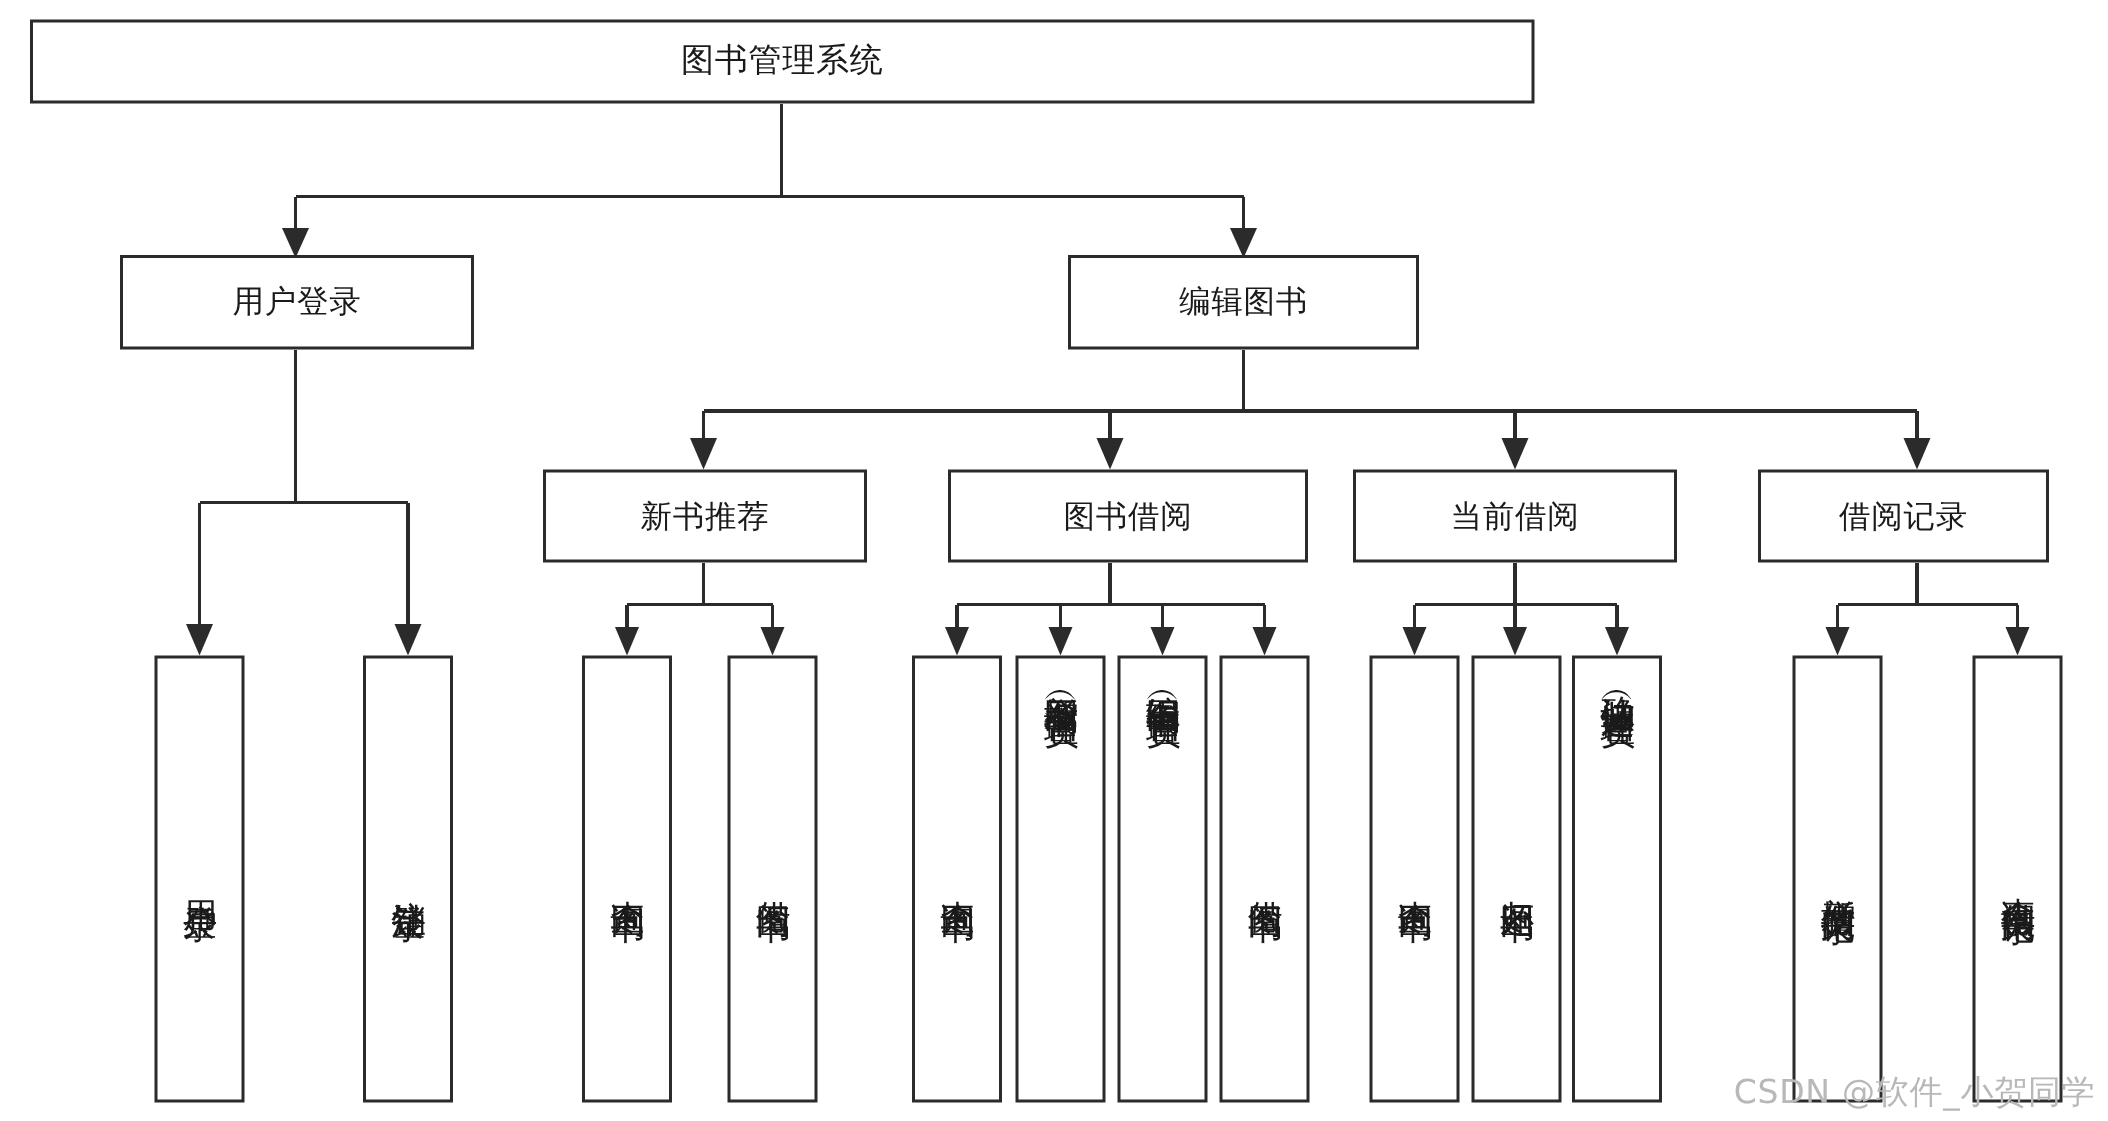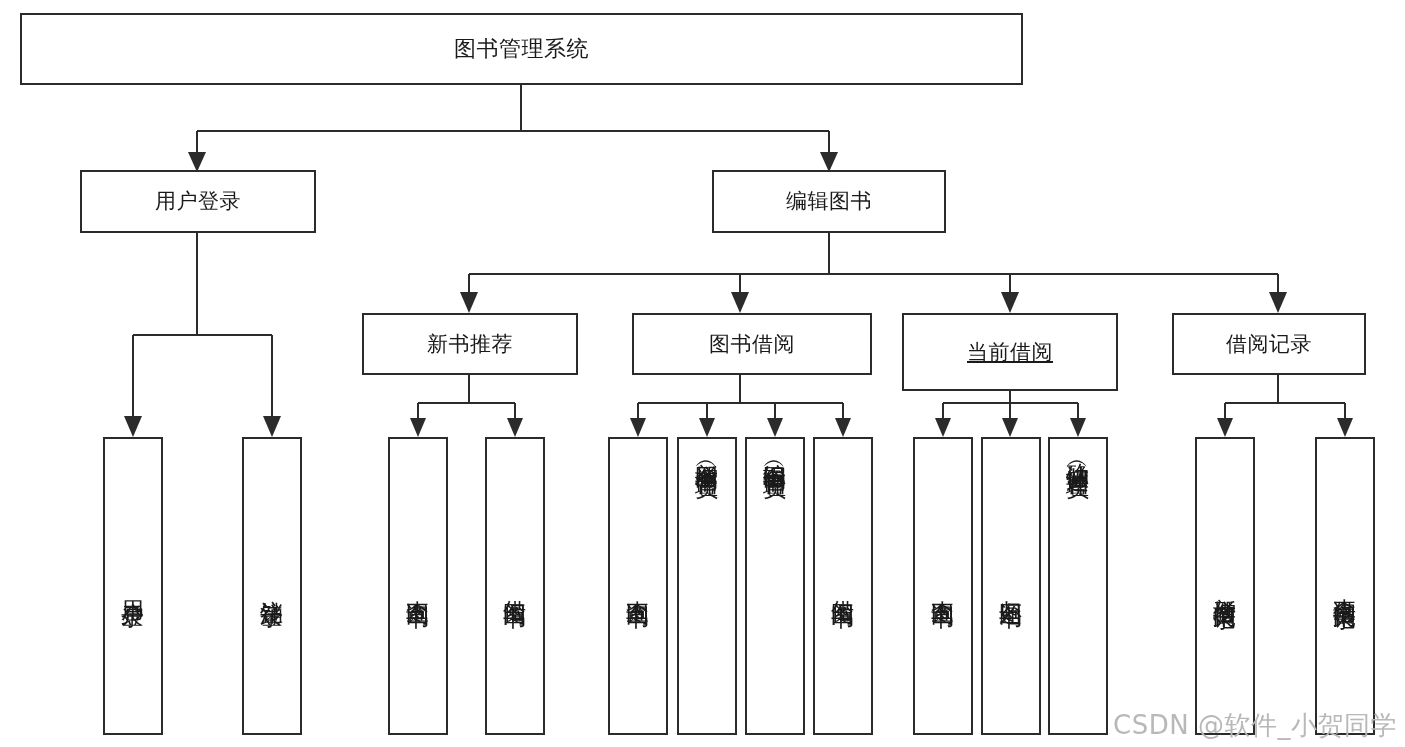--- a/index.html
+++ b/index.html
@@ -79,21 +79,21 @@
   
   .node.vert.centered {
     align-items: center;
     padding-top: 0;
   }
   
   #watermark {
     position: absolute;
     right: 8px;
     bottom: 4px;
-    font-size: 26px;
+    font-size: 22px;
     color: #b8b8b8;
     letter-spacing: 0.5px;
     white-space: nowrap;
     user-select: none;
   }
 </style>
 </head>
 <body>
 
 <div id="canvas">
@@ -156,38 +156,38 @@
     <polygon points="1070,418 1086,418 1078,437"></polygon>
 
     <line x1="1278" y1="375" x2="1278" y2="403"></line>
     <line x1="1225" y1="403" x2="1345" y2="403"></line>
     <line x1="1225" y1="403" x2="1225" y2="418"></line>
     <polygon points="1217,418 1233,418 1225,437"></polygon>
     <line x1="1345" y1="403" x2="1345" y2="418"></line>
     <polygon points="1337,418 1353,418 1345,437"></polygon>
   </svg>
 
-  <div class="node horiz root" style="left:20px; top:13px; width:1003px; height:72px;">
+  <div class="node horiz root" style="left:20px; top:13px; width:1003px; height:56px;">
     <span class="lbl">图书管理系统</span>
   </div>
 
   <div class="node horiz" style="left:80px; top:170px; width:236px; height:63px;">
     <span class="lbl">用户登录</span>
   </div>
   <div class="node horiz" style="left:712px; top:170px; width:234px; height:63px;">
     <span class="lbl">编辑图书</span>
   </div>
 
   <div class="node horiz" style="left:362px; top:313px; width:216px; height:62px;">
     <span class="lbl">新书推荐</span>
   </div>
   <div class="node horiz" style="left:632px; top:313px; width:240px; height:62px;">
     <span class="lbl">图书借阅</span>
   </div>
-  <div class="node horiz" style="left:902px; top:313px; width:216px; height:78px;text-decoration:underline;">
+  <div class="node horiz" style="left:902px; top:313px; width:216px; height:62px;">
     <span class="lbl">当前借阅</span>
   </div>
   <div class="node horiz" style="left:1172px; top:313px; width:194px; height:62px;">
     <span class="lbl">借阅记录</span>
   </div>
 
   <div class="node vert centered" style="left:103px; top:437px; width:60px; height:298px;">
     <span class="lbl">用户登录</span>
   </div>
   <div class="node vert centered" style="left:242px; top:437px; width:60px; height:298px;">

